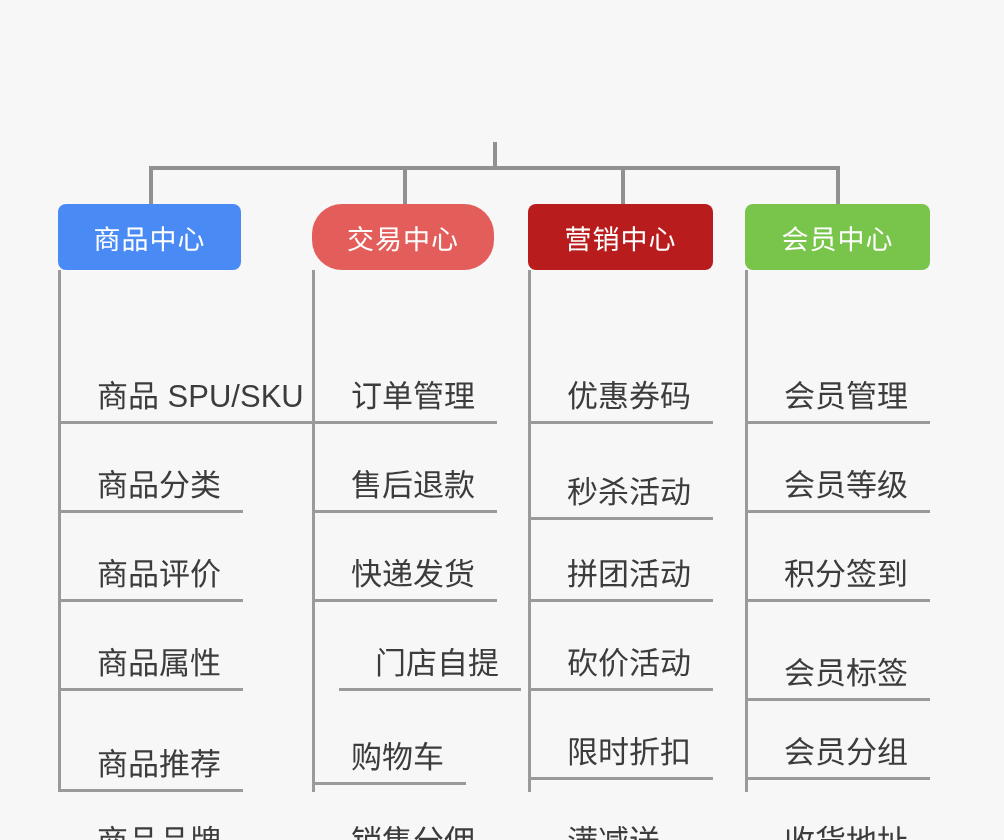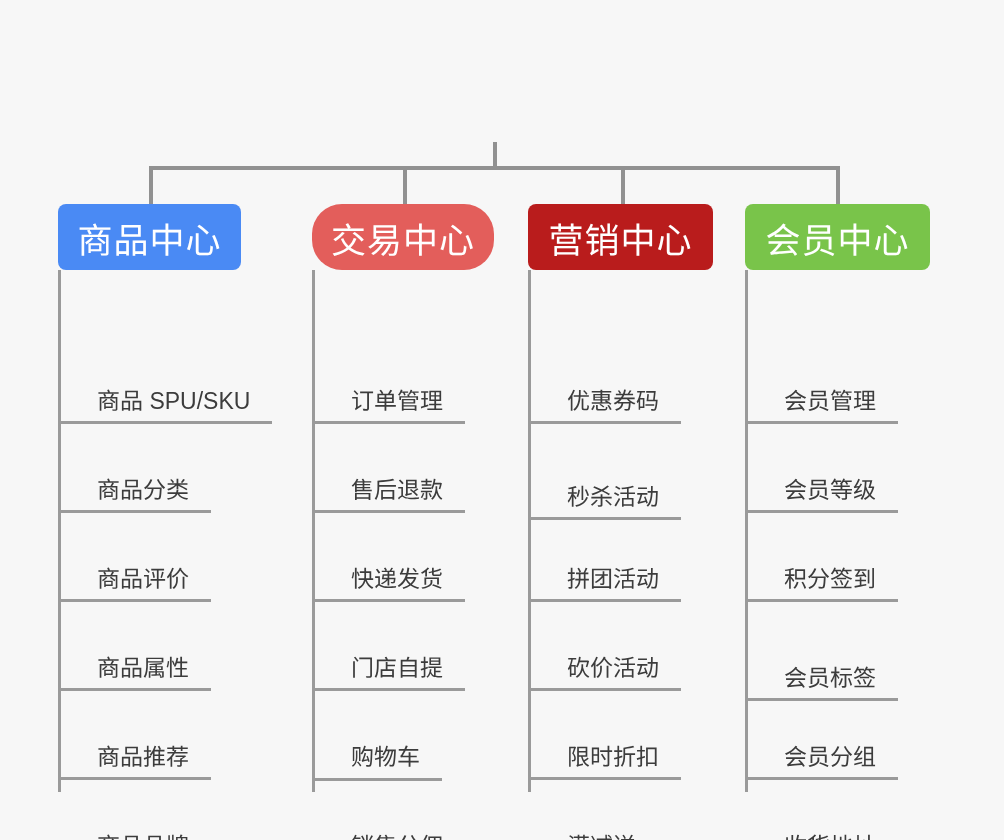--- a/index.html
+++ b/index.html
@@ -68,21 +68,21 @@
     top: 204px;
   }
   .branch-header {
     box-sizing: border-box;
     height: 66px;
     border-radius: 8px;
     display: flex;
     align-items: center;
     justify-content: center;
     color: #ffffff;
-    font-size: 35px;
+    font-size: 27px;
     letter-spacing: 1px;
     white-space: nowrap;
   }
   .branch-spine {
     position: absolute;
     left: 0;
     top: 66px;
     width: 3px;
     background: #9a9a9a;
   }
@@ -96,21 +96,21 @@
     position: absolute;
     left: 3px;
     height: 34px;
     display: flex;
     align-items: flex-end;
     box-sizing: border-box;
   }
   .leaf-label {
     display: inline-block;
     padding: 0 22px 7px 36px;
-    font-size: 23px;
+    font-size: 31px;
     line-height: 1.1;
     color: #3c3c3c;
     white-space: nowrap;
     border-bottom: 3px solid #9a9a9a;
   }
 </style>
 </head>
 <body>
 
 <div id="mindmap">
@@ -134,21 +134,21 @@
         </li>
       <li class="leaf" style="top:209px;">
           <span class="leaf-label">商品分类</span>
         </li>
       <li class="leaf" style="top:298px;">
           <span class="leaf-label">商品评价</span>
         </li>
       <li class="leaf" style="top:387px;">
           <span class="leaf-label">商品属性</span>
         </li>
-      <li class="leaf" style="top:476px;">
+      <li class="leaf" style="top:488px;">
           <span class="leaf-label">商品推荐</span>
         </li>
       <li class="leaf" style="top:565px;">
           <span class="leaf-label">商品品牌</span>
         </li>
     </ul>
   </div>
 
   <div class="branch" style="left:312px;">
     <div class="branch-header" style="width:182px;background:#e35e5b;border-radius:30px;">
@@ -158,21 +158,21 @@
     <ul class="leaf-list">
       <li class="leaf" style="top:120px;">
           <span class="leaf-label">订单管理</span>
         </li>
       <li class="leaf" style="top:209px;">
           <span class="leaf-label">售后退款</span>
         </li>
       <li class="leaf" style="top:298px;">
           <span class="leaf-label">快递发货</span>
         </li>
-      <li class="leaf" style="top:387px;">
+      <li class="leaf" style="top:387px;padding-left:24px;">
           <span class="leaf-label">门店自提</span>
         </li>
       <li class="leaf" style="top:476px;align-items:center;">
           <span class="leaf-label">购物车</span>
         </li>
       <li class="leaf" style="top:565px;">
           <span class="leaf-label">销售分佣</span>
         </li>
     </ul>
   </div>

